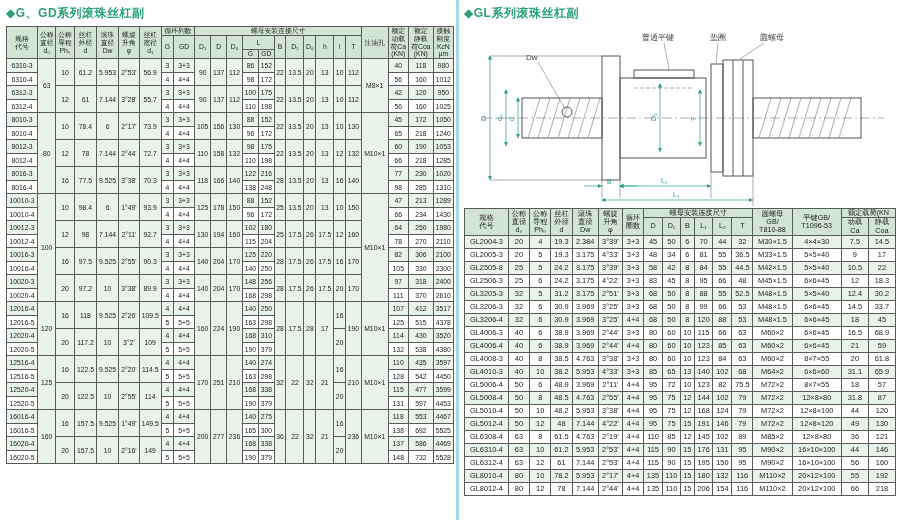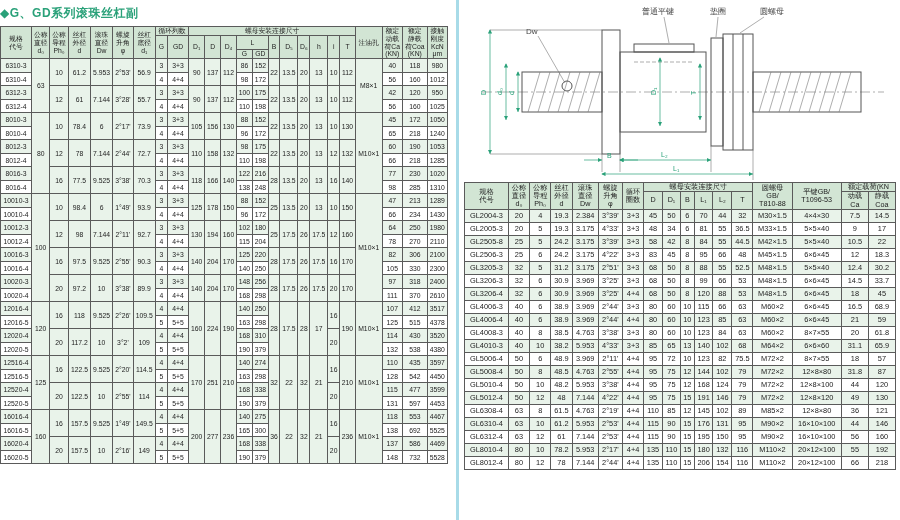--- a/index.html
+++ b/index.html
@@ -1,18 +1,18 @@
 <!DOCTYPE html>
 <html><head>
 <meta charset="utf-8">
 <style>
   html,body{margin:0;padding:0;background:#ffffff;}
   body{width:900px;height:520px;position:relative;font-family:"Liberation Sans","DejaVu Sans",sans-serif;color:#222;overflow:hidden;}
   .panel{position:absolute;top:0;}
-  #left-panel{left:0;width:448px;}
+  #left-panel{left:6px;width:448px;}
   #right-panel{left:464px;width:432px;}
   .title{font-size:12px;font-weight:bold;color:#2aa179;margin:5px 0 4px 0;letter-spacing:0.5px;}
   #divider{position:absolute;left:456px;top:0;width:3px;height:520px;background:#a8dbe8;}
   table{border-collapse:collapse;width:100%;table-layout:auto;}
   th,td{border:1px solid #5a5a5a;text-align:center;vertical-align:middle;padding:0 1px;}
   th{background:#d2e5d4;font-weight:normal;white-space:pre-line;line-height:1.15;}
   #left-table th{font-size:6.8px;}
   #left-table td{font-size:6.8px;height:12.5px;white-space:nowrap;}
   #left-table tbody tr:nth-child(odd) td{background:#e9f3ea;}
   #right-table th{font-size:7.2px;}
@@ -588,20 +588,21 @@
           <td>379</td>
           <td>148</td>
           <td>732</td>
           <td>5528</td>
         </tr>
       </tbody>
   </table>
 </div>
 
 <div class="panel" id="right-panel">
+  <div class="title">◆GL系列滚珠丝杠副</div>
 
   <div id="diagram-wrap">
     <svg width="432" height="182" viewBox="0 0 432 182">
       <defs>
         <marker id="ar" markerWidth="7" markerHeight="6" refX="6" refY="3" orient="auto">
           <path d="M0,0 L6,3 L0,6 Z" fill="#2aa179"></path>
         </marker>
         <marker id="arb" markerWidth="7" markerHeight="6" refX="1" refY="3" orient="auto">
           <path d="M6,0 L0,3 L6,6 Z" fill="#2aa179"></path>
         </marker>

